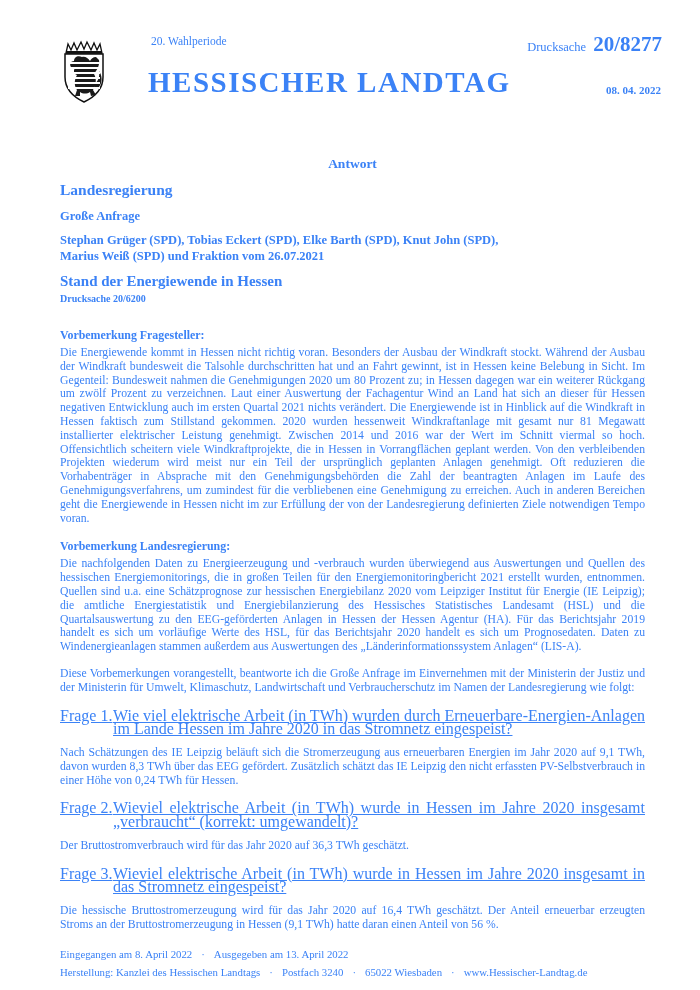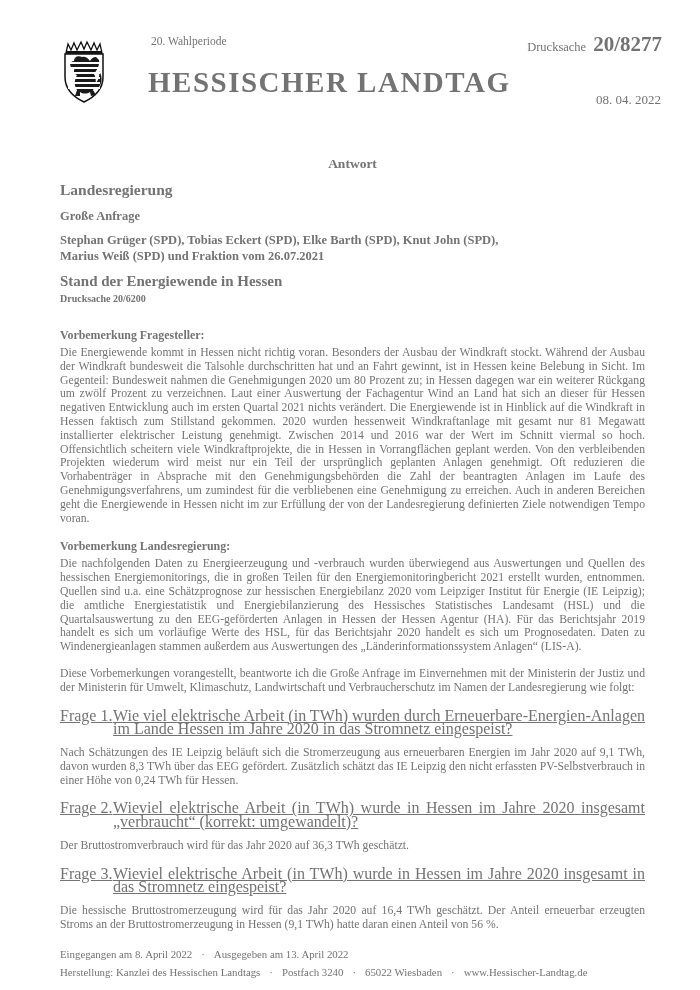--- a/index.html
+++ b/index.html
@@ -1,39 +1,39 @@
 <!DOCTYPE html>
 <html lang="de"><head>
 <meta charset="utf-8">
 <style>
   html,body { margin:0; padding:0; background:#e8e8e8; }
   .page {
     position:relative;
     width:700px; height:990px;
     background:#ffffff;
-    color:#737373;
+    color:#3b82f6;
     font-family:"Liberation Serif", serif;
     margin:0 auto;
     overflow:hidden;
   }
 
   
   .coat { position:absolute; left:60px; top:40px; width:48px; height:64px; }
   .wahlperiode { position:absolute; left:151px; top:35px; font-size:11.5px; }
   .landtag-title {
     position:absolute; left:148px; top:66px;
     font-size:29px; font-weight:bold; letter-spacing:1.5px; white-space:nowrap;
   }
   .drucksache-block {
     position:absolute; right:38px; top:32px;
     display:flex; align-items:baseline; gap:7px; white-space:nowrap;
   }
   .drucksache-label { font-size:12.5px; }
   .drucksache-number { font-size:21px; font-weight:bold; }
-  .doc-date { position:absolute; right:39px; top:92px; font-size:13px; }
+  .doc-date { position:absolute; right:39px; top:84px; font-size:11px;font-weight:bold; }
 
   
   .content { position:absolute; left:60px; top:156px; width:585px; }
 
   .doc-head div { font-weight:bold; }
   .doc-type   { font-size:13.5px; margin-bottom:9px;text-align:center; }
   .doc-author { font-size:15.5px; margin-bottom:10px; }
   .req-type   { font-size:12.5px; margin-bottom:9px; }
   .requesters { font-size:12.5px; line-height:15.5px; margin-bottom:9px; }
   .subject    { font-size:15px; margin-bottom:3px; }

